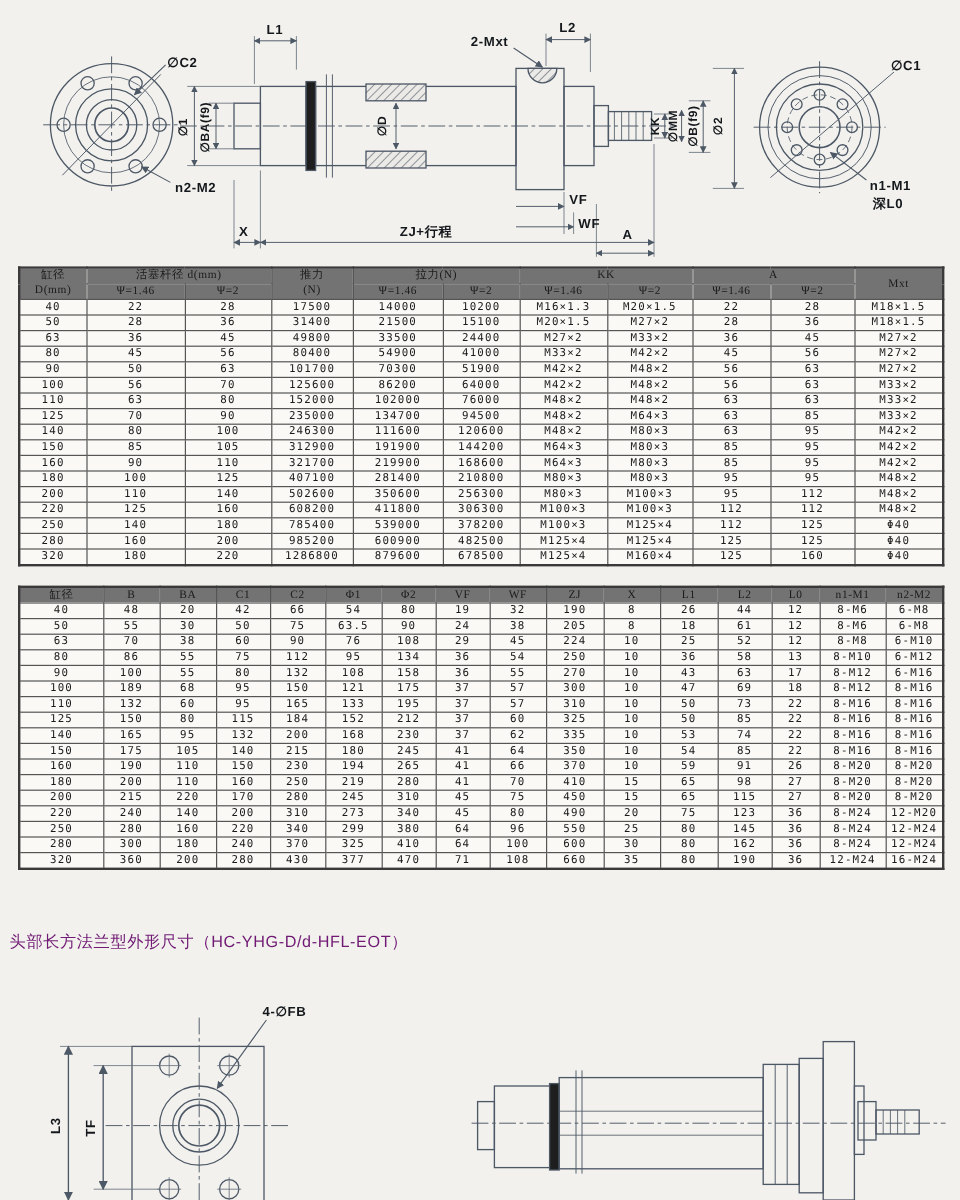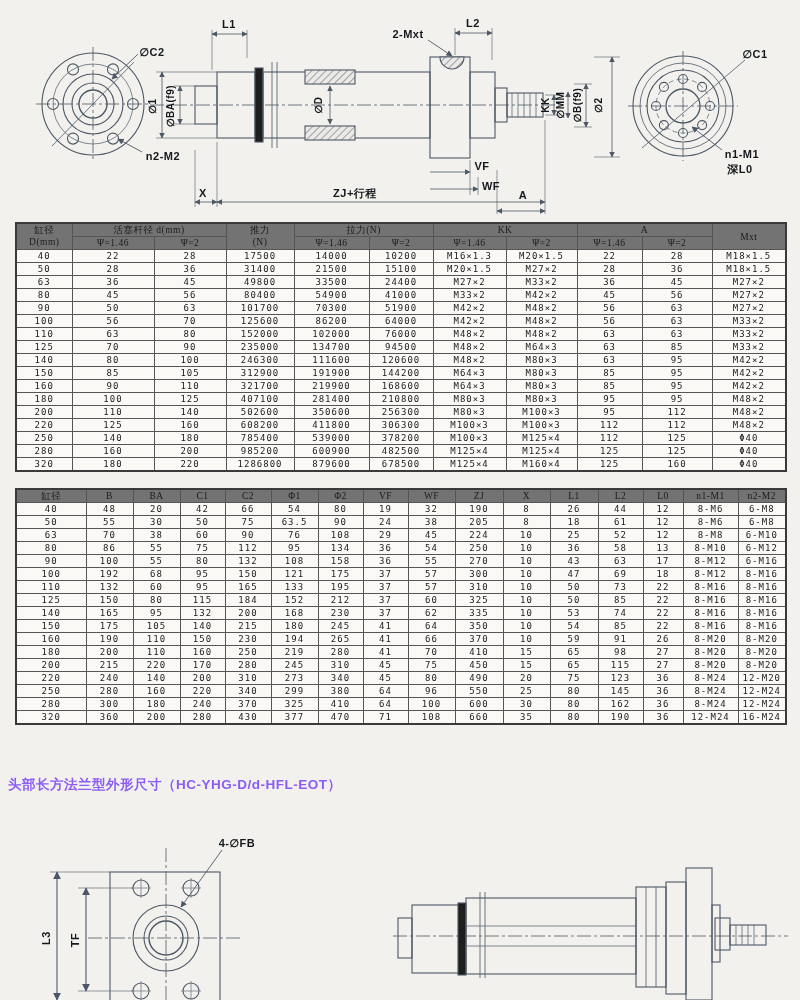--- a/index.html
+++ b/index.html
@@ -13,21 +13,21 @@
   .svg-label-sm{font-size:10px}
   .cl{stroke-dasharray:14 3 3 3;stroke-width:.8}
   .thin{stroke-width:.7;stroke:#66707c}
   table{position:absolute;left:15px;width:770px;border-collapse:collapse;background:#faf9f6;border:2px solid #3a3a3a;table-layout:fixed}
   .t1{top:222px}
   .t2{top:488px}
   th,td{border:1px solid #555;text-align:center;vertical-align:middle;color:#1b1b1b;padding:0;height:12.6px;line-height:12px;font-weight:normal;overflow:hidden;white-space:nowrap}
   td{font-family:"DejaVu Sans Mono","Liberation Mono",monospace;font-size:9px;letter-spacing:1px}
   th{font-family:Liberation Serif, serif;font-size:9.5px;letter-spacing:.5px;background:#737373}
   th .two{display:block;line-height:11.5px}
-  .title{position:absolute;top:776px;left:8px;font-size:13.5px;font-weight:bold;color:#8b5cf6;letter-spacing:.5px}
+  .title{position:absolute;top:776px;left:8px;font-size:13.5px;font-weight:normal;color:#701a75;letter-spacing:.5px}
 </style>
 </head>
 <body>
 
 <div class="page">
 
   <svg class="svg-top" width="800" height="216" viewBox="0 0 800 216">
     <defs>
       <marker id="ar" viewBox="0 0 10 10" refX="9" refY="5" markerWidth="7" markerHeight="7" orient="auto-start-reverse">
         <path d="M0,0 L10,5 L0,10 z" fill="#4d5866"></path>
@@ -562,21 +562,21 @@
           <td>270</td>
           <td>10</td>
           <td>43</td>
           <td>63</td>
           <td>17</td>
           <td>8-M12</td>
           <td>6-M16</td>
         </tr>
         <tr>
           <td>100</td>
-          <td>192</td>
+          <td>189</td>
           <td>68</td>
           <td>95</td>
           <td>150</td>
           <td>121</td>
           <td>175</td>
           <td>37</td>
           <td>57</td>
           <td>300</td>
           <td>10</td>
           <td>47</td>

